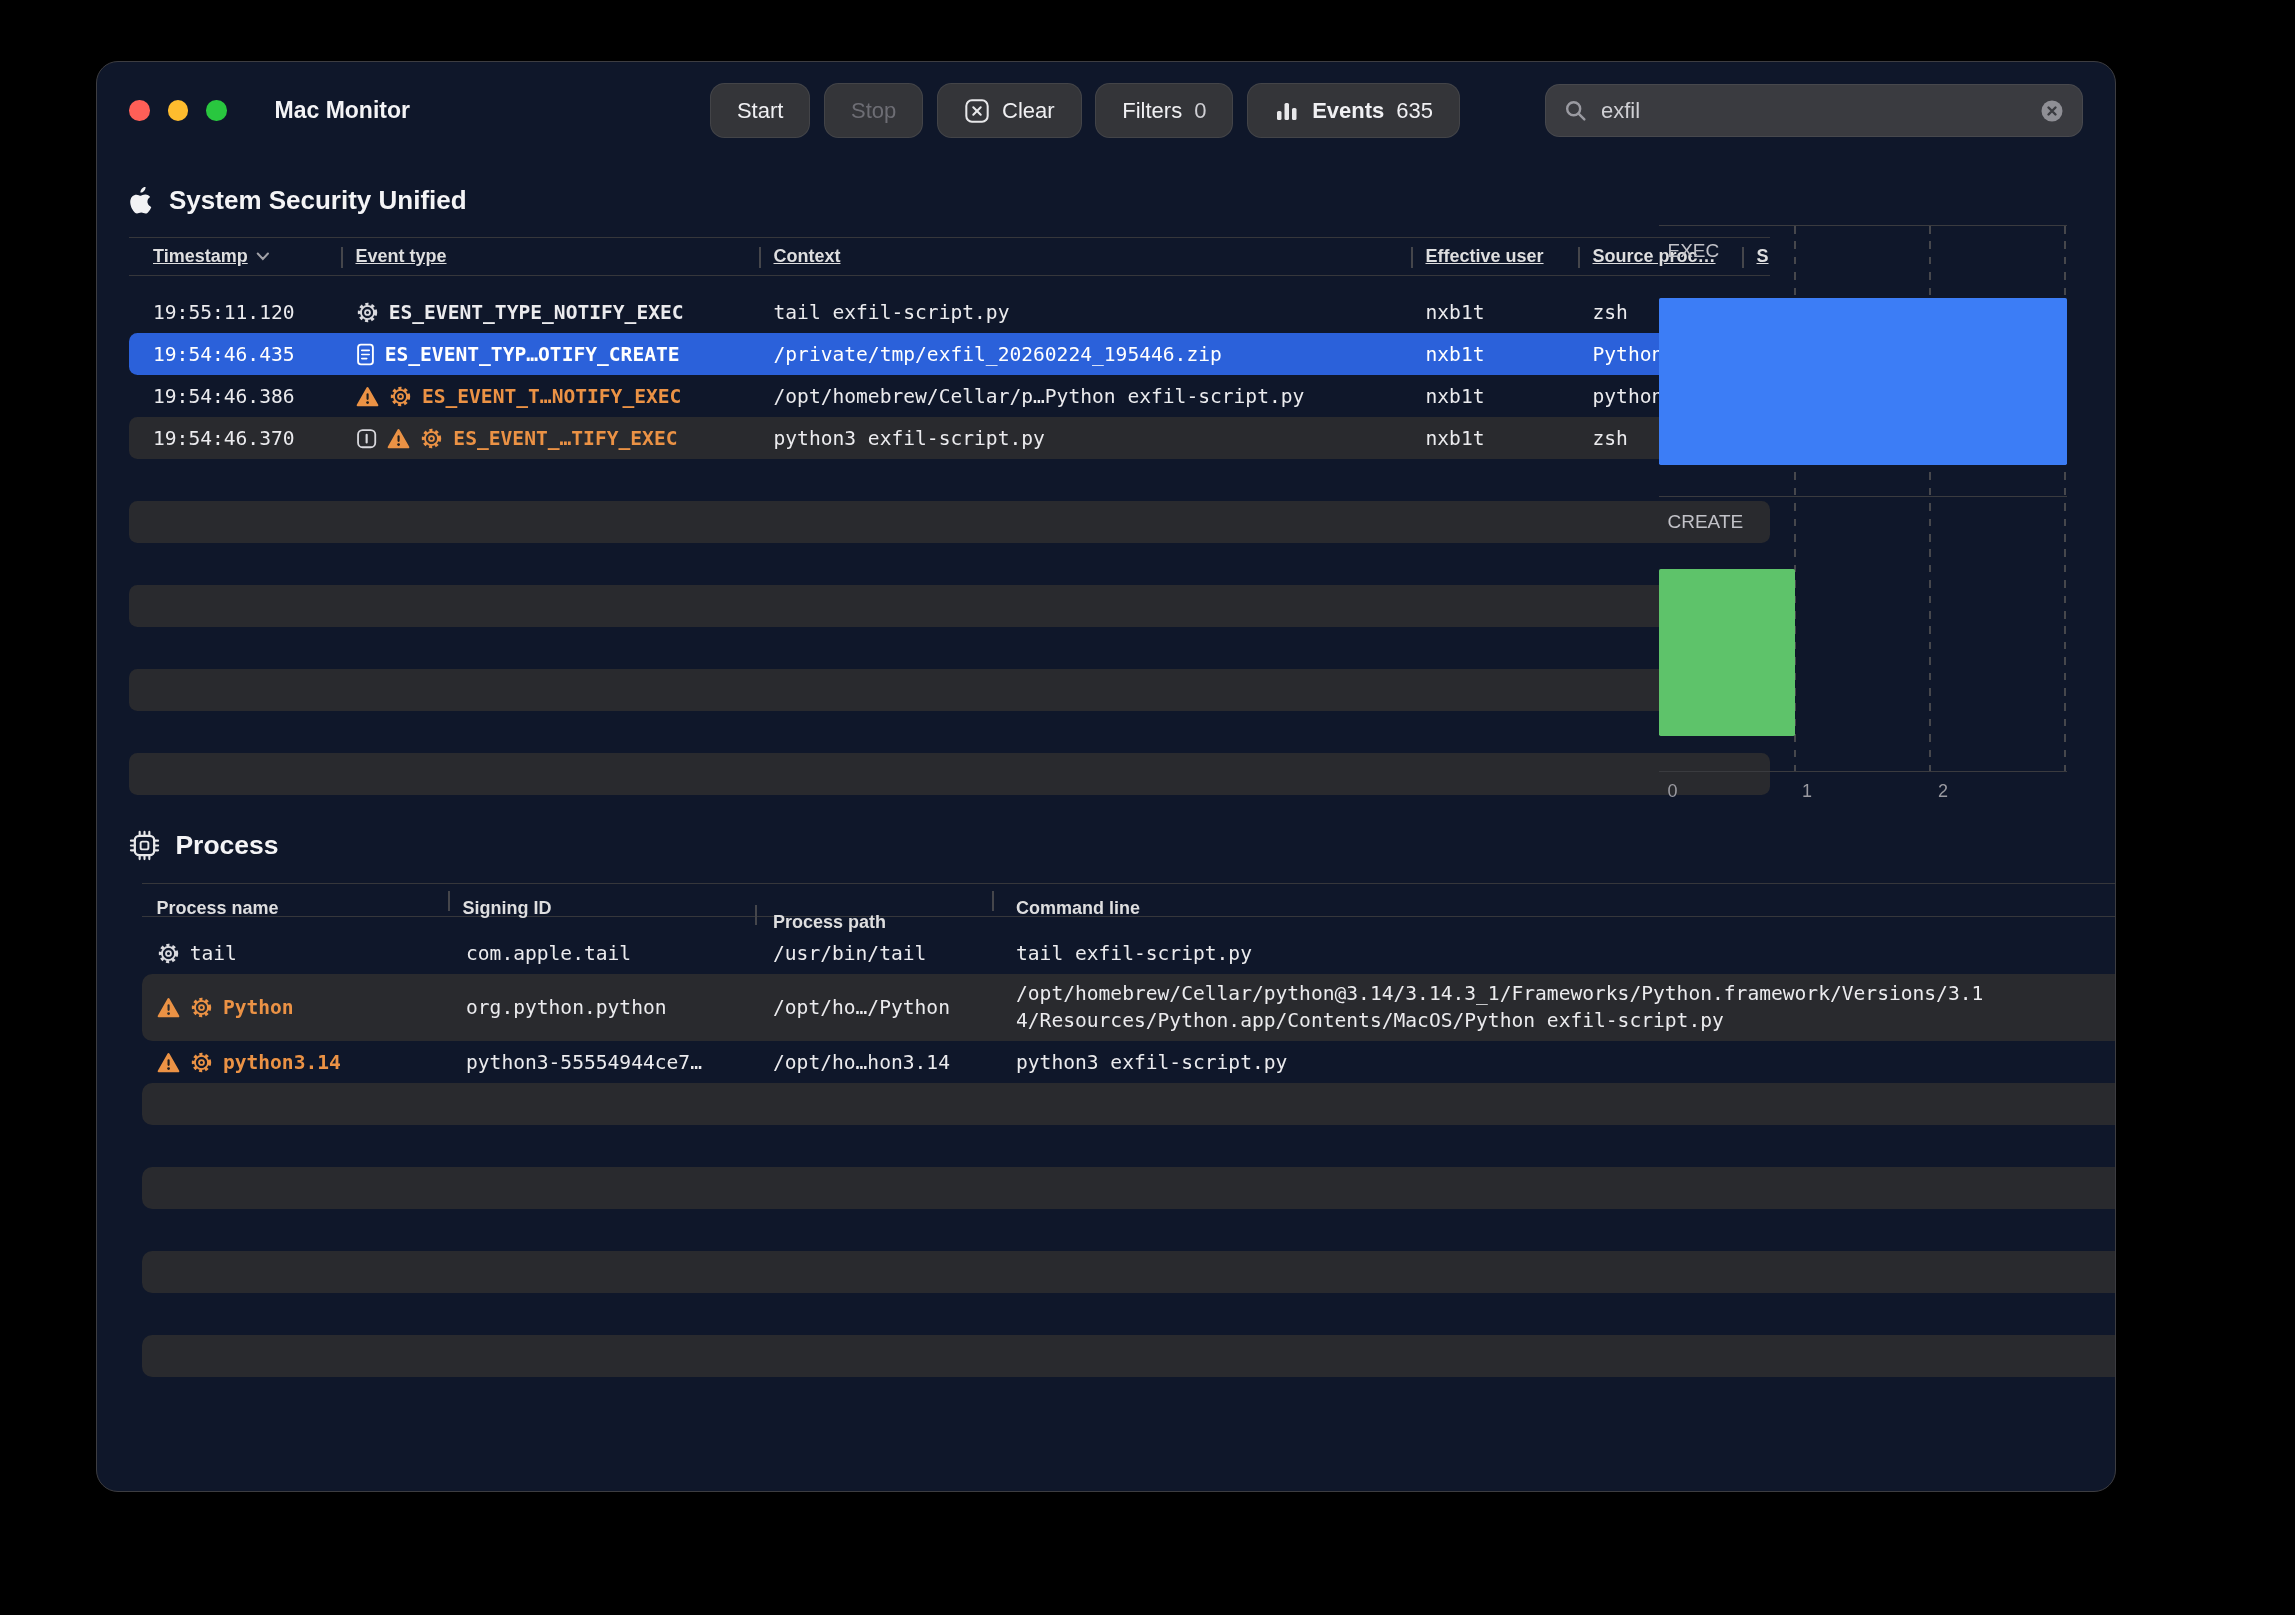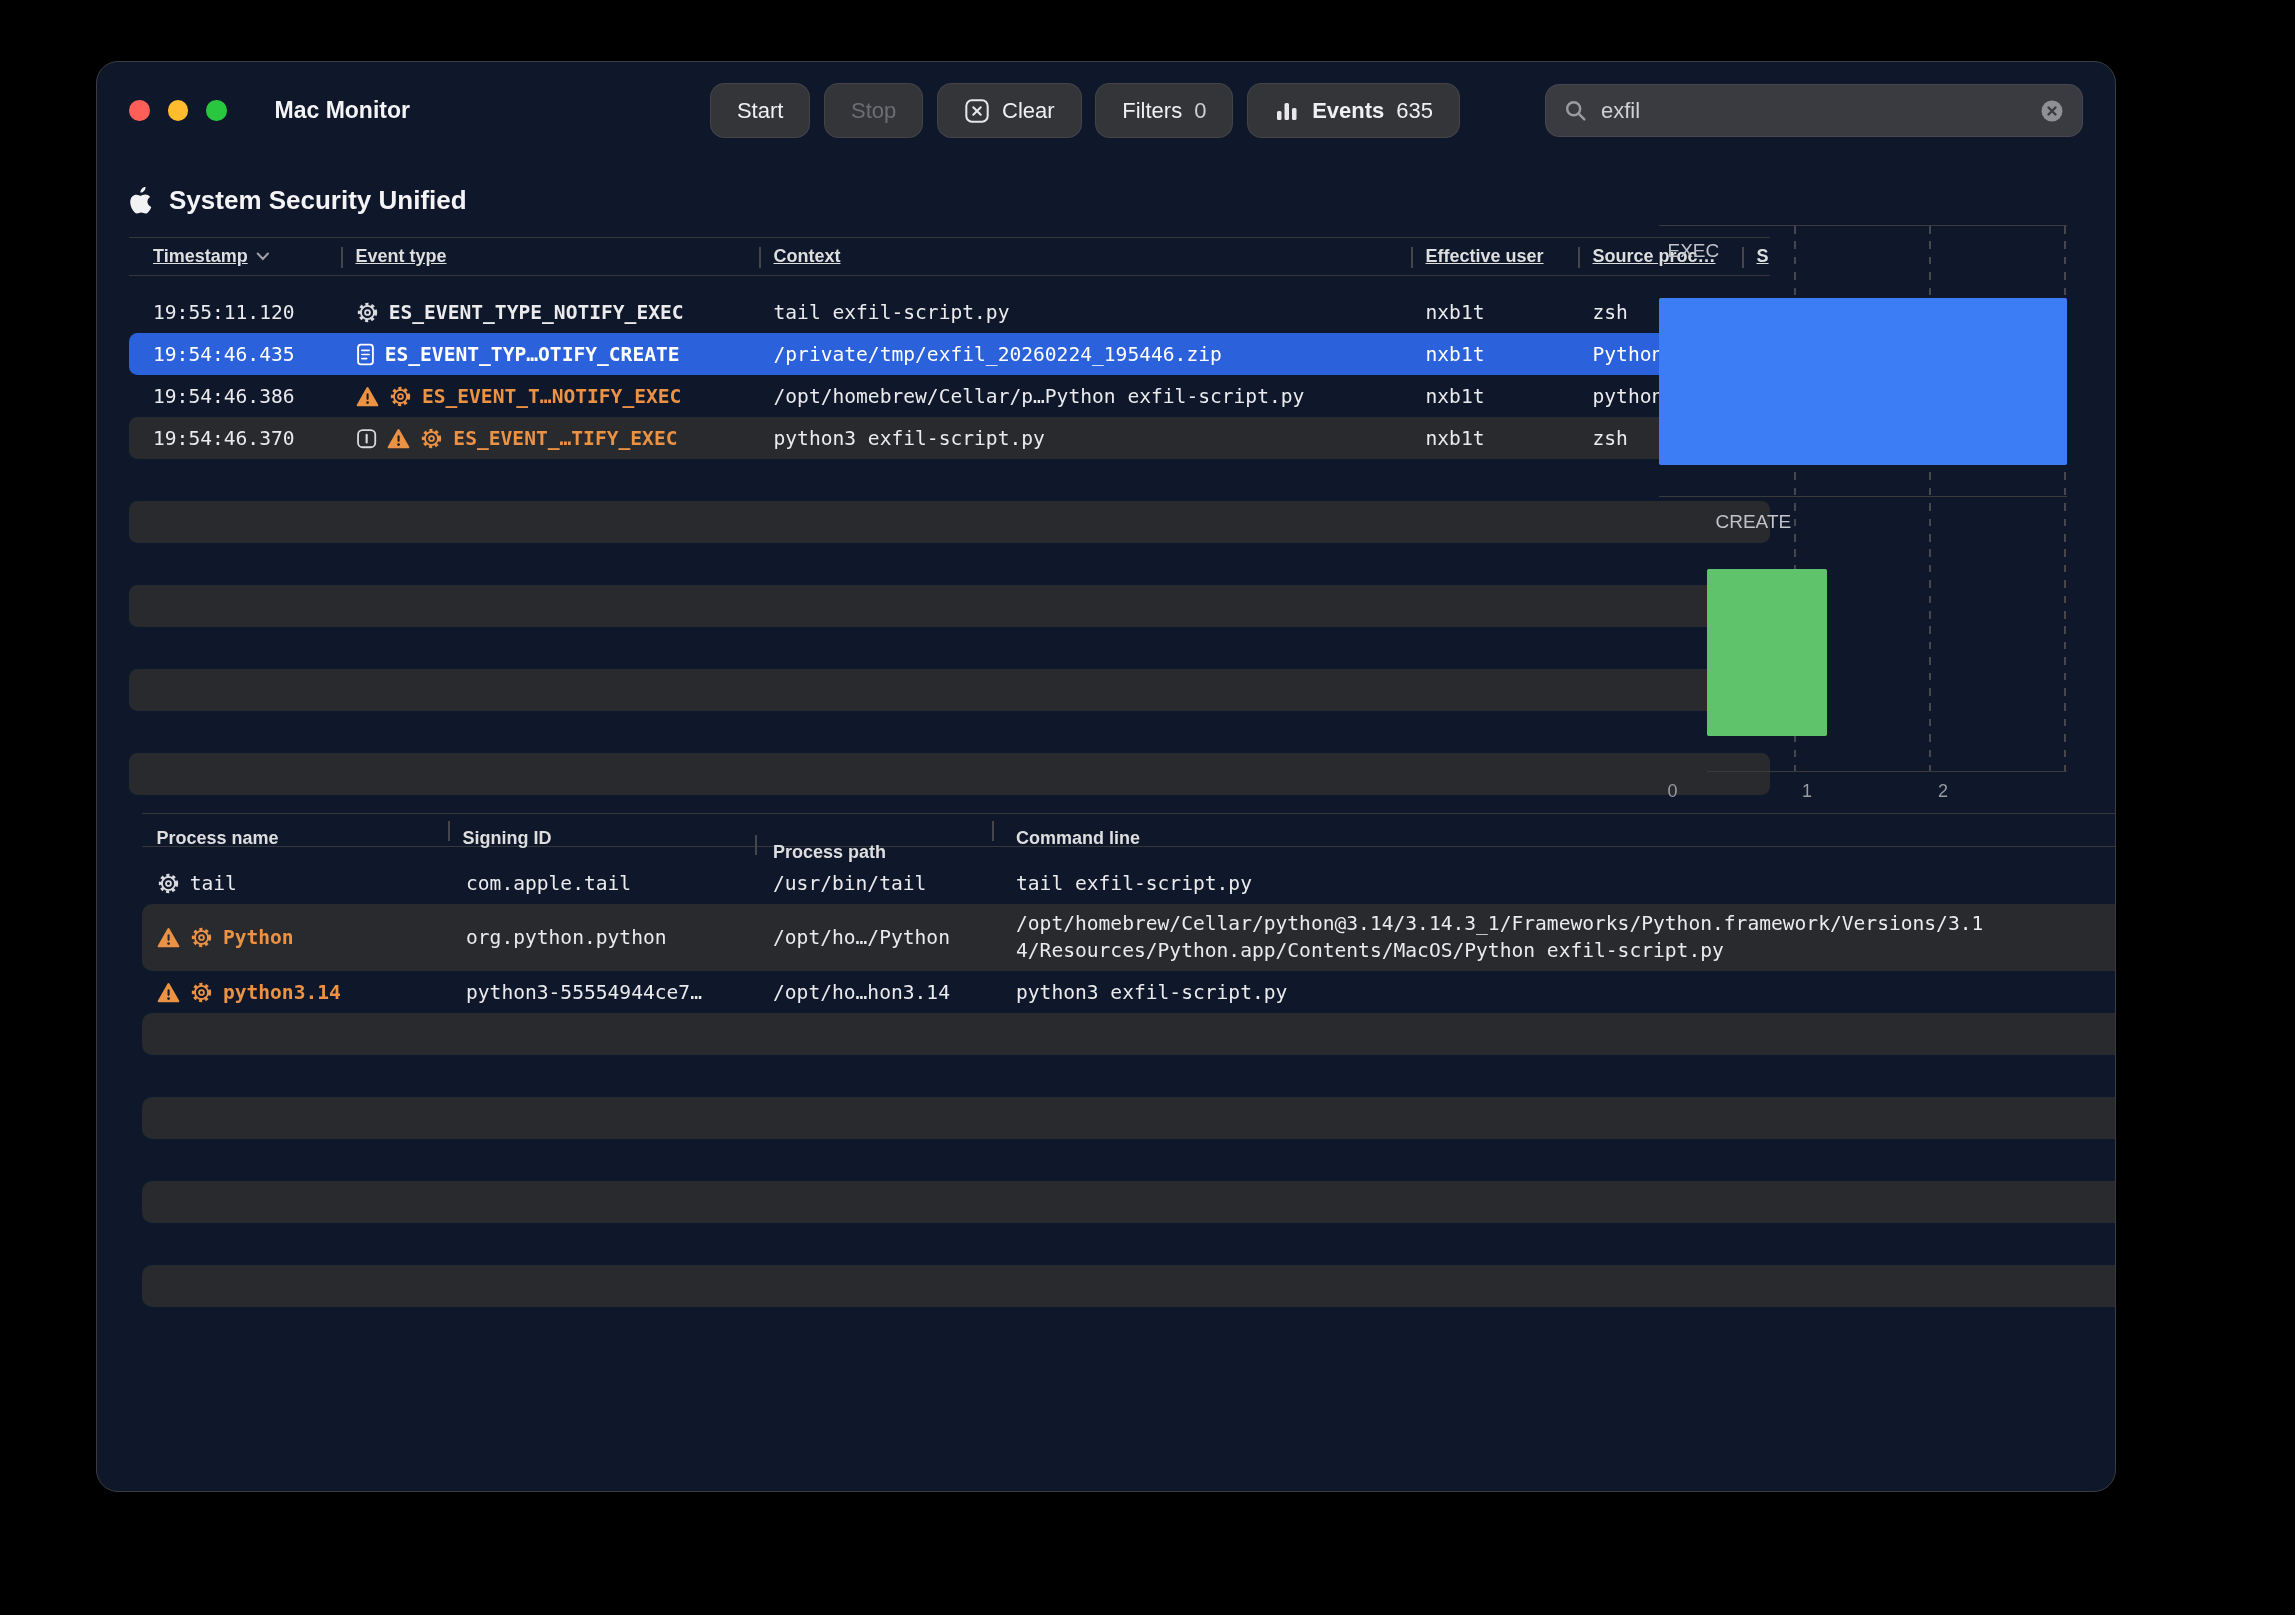--- a/index.html
+++ b/index.html
@@ -69,21 +69,21 @@
   .ev-type { font-weight:700; }
   .ev-type.orange { color:#eb9245; }
   .ic { flex:0 0 auto; display:inline-flex; }
 
   
   .chart-panel { position:absolute; right:16px; top:-12px; width:408px; height:585px; }
   .chart-plot { position:relative; height:547px; border-top:1.7px solid #3a3b3f; }
   .gridline { position:absolute; top:0; bottom:0; width:1.7px;
     background:repeating-linear-gradient(to bottom,#46474c 0 7.7px,transparent 7.7px 15.4px); }
   .chart-band { position:relative; height:271px; border-bottom:1.7px solid #3a3b3f; padding-top:13.7px; }
-  .chart-band.b2 { height:275px;margin-left:48px; }
+  .chart-band.b2 { height:275px; }
   .band-label { font-size:19px; color:#c2c2c8; padding-left:8.5px; height:26px; }
   .chart-bar { margin-top:32px; height:167px; border-radius:1.7px; }
   .chart-axis { position:relative; height:38px; font-size:18px; color:#9a9aa1; }
   .chart-axis span { position:absolute; top:8.5px; }
 
   
   .process-header { margin-top:32px; height:38px; display:flex; align-items:center; gap:15.4px; }
   .process-header .title { font-size:26.5px; font-weight:700; color:#f4f4f6; }
   .process-subtitle { margin-top:5.1px; font-size:20.5px; font-weight:700; color:#f0f0f3; }
   .proc-table { margin-top:19px; }
@@ -341,20 +341,30 @@
           </div>
         </div>
         <div class="chart-axis">
           <span style="left:8.5px">0</span>
           <span style="left:143px">1</span>
           <span style="left:279px">2</span>
         </div>
       </div>
     </div>
 
+    <div class="process-header">
+      <span class="ic white-ic">
+        <svg width="31" height="31" viewBox="0 0 32 32">
+            <rect x="6" y="6" width="20" height="20" rx="4.5" fill="none" stroke="#e8e8ea" stroke-width="2.3"></rect>
+            <rect x="12" y="12" width="8" height="8" rx="1.8" fill="none" stroke="#e8e8ea" stroke-width="2"></rect>
+            <path d="M11 6 V2 M16 6 V2 M21 6 V2 M11 30 V26 M16 30 V26 M21 30 V26 M6 11 H2 M6 16 H2 M6 21 H2 M30 11 H26 M30 16 H26 M30 21 H26" stroke="#e8e8ea" stroke-width="2.2" stroke-linecap="round"></path>
+          </svg>
+      </span>
+      <span class="title">Process</span>
+    </div>
 
     <div class="proc-table">
       <div class="proc-header">
         <div>
             <span>Process name</span>
           </div>
         <div>
             <span>Signing ID</span>
           </div>
         <div>

